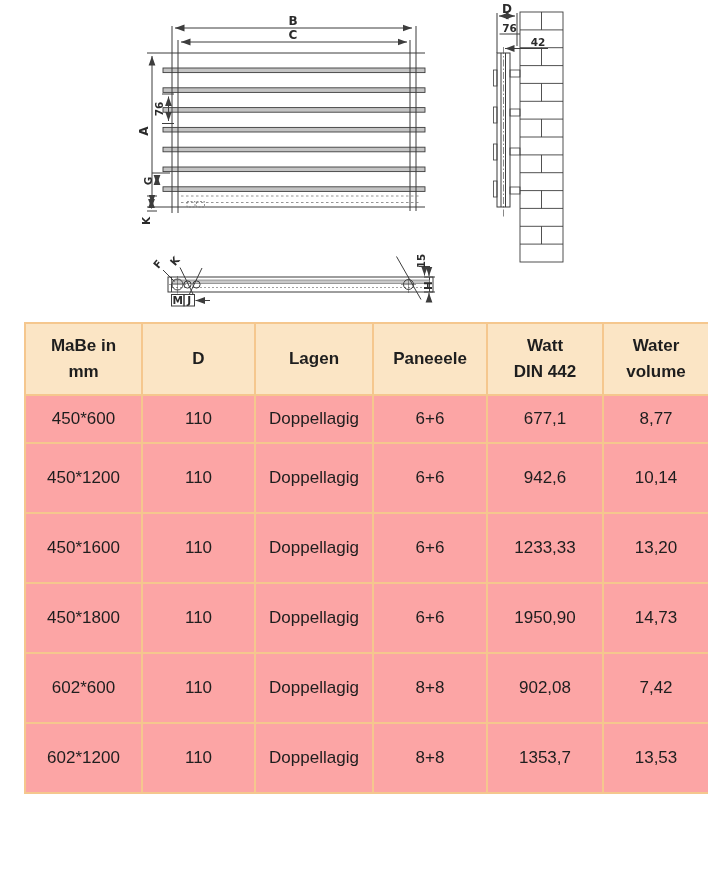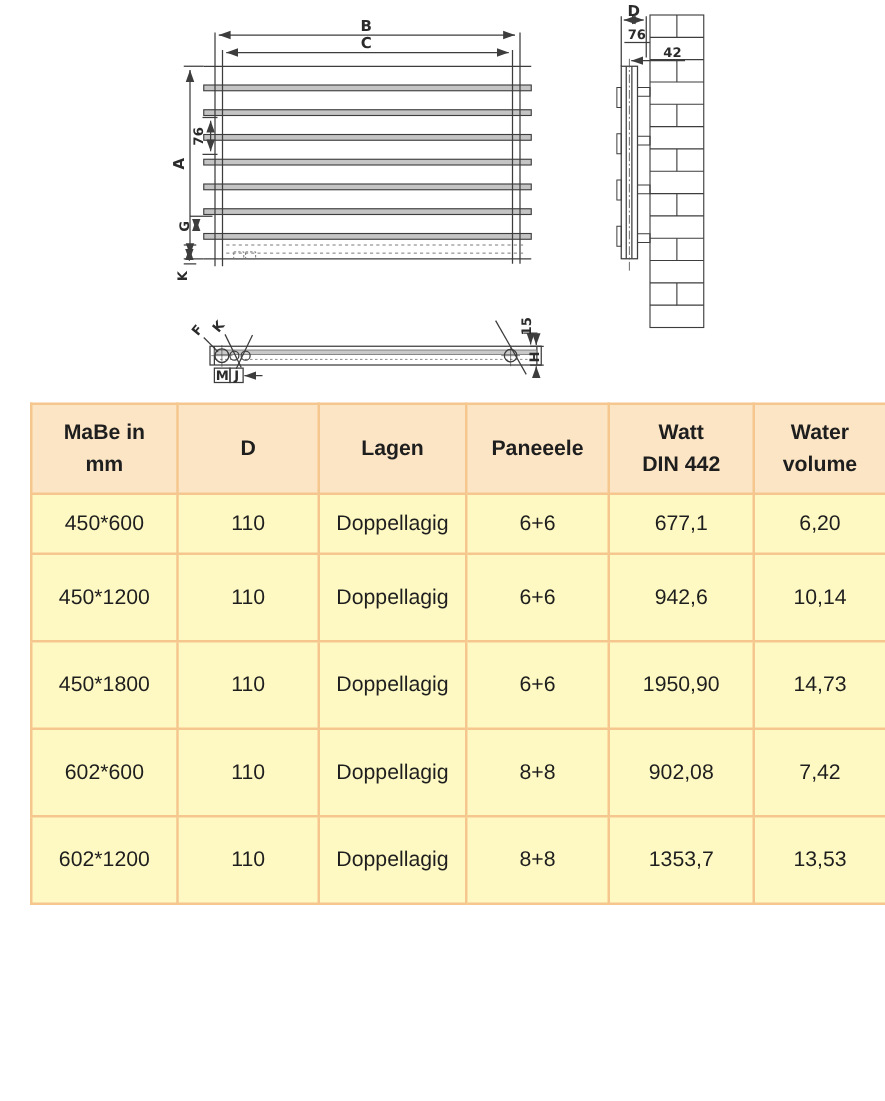--- a/index.html
+++ b/index.html
@@ -19,21 +19,21 @@
     border-collapse:collapse;table-layout:fixed;padding-left:29px;
   }
   .spec-table th,.spec-table td{
     border:2px solid #f5c78e;text-align:center;vertical-align:middle;
     color:#1e1e1e;
   }
   .spec-table th{
     background:#fbe5c5;font-size:17px;font-weight:bold;height:68px;
   }
   .spec-table th span{display:block;line-height:1.55;}
-  .spec-table td{font-size:17px;font-weight:normal;background:#fef9c3;}
+  .spec-table td{font-size:17px;font-weight:normal;background:#fca5a5;}
   .spec-table tbody tr{height:70px;}
   .spec-table tbody tr:first-child{height:48px;}
 </style>
 </head>
 <body>
 
 <div class="drawing-wrap">
 <svg width="708" height="322" viewBox="0 0 708 322">
   <defs>
     <marker id="arw" markerWidth="11" markerHeight="9" refX="9.5" refY="4" orient="auto-start-reverse" markerUnits="userSpaceOnUse">
@@ -242,29 +242,37 @@
       </th>
     </tr>
   </thead>
   <tbody>
       <tr>
         <td>450*600</td>
         <td>110</td>
         <td>Doppellagig</td>
         <td>6+6</td>
         <td>677,1</td>
-        <td>6,20</td>
+        <td>8,77</td>
       </tr>
       <tr>
         <td>450*1200</td>
         <td>110</td>
         <td>Doppellagig</td>
         <td>6+6</td>
         <td>942,6</td>
         <td>10,14</td>
+      </tr>
+      <tr>
+        <td>450*1600</td>
+        <td>110</td>
+        <td>Doppellagig</td>
+        <td>6+6</td>
+        <td>1233,33</td>
+        <td>13,20</td>
       </tr>
       <tr>
         <td>450*1800</td>
         <td>110</td>
         <td>Doppellagig</td>
         <td>6+6</td>
         <td>1950,90</td>
         <td>14,73</td>
       </tr>
       <tr>

